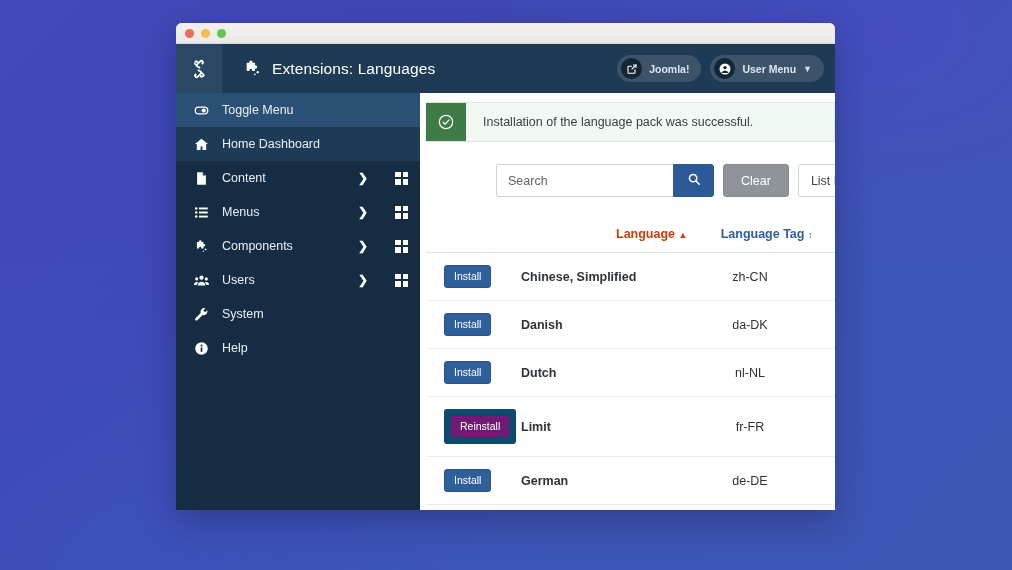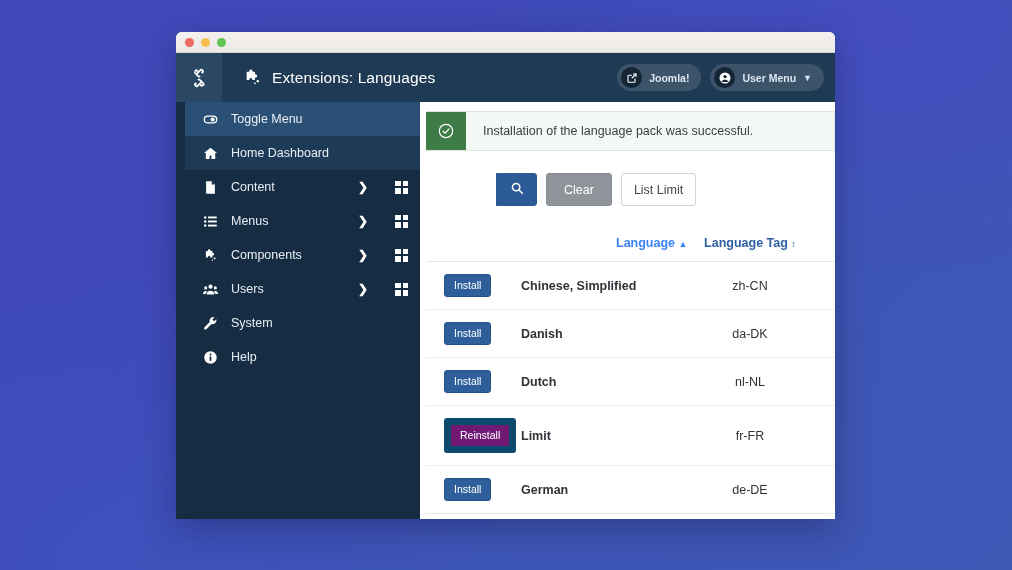--- a/index.html
+++ b/index.html
@@ -16,21 +16,21 @@
     position: absolute; inset: 0;
     background:
       radial-gradient(ellipse 600px 400px at 88% 6%, rgba(80,70,210,0.38), rgba(0,0,0,0) 60%),
       radial-gradient(ellipse 700px 500px at 10% 95%, rgba(60,90,200,0.30), rgba(0,0,0,0) 62%);
     pointer-events: none;
   }
 
   
   .window {
     position: absolute;
-    left: 176px; top: 32px;
+    left: 176px; top: 23px;
     width: 659px; height: 487px;
     background: #ffffff;
     border-radius: 6px 6px 0 0;
     overflow: hidden;
     box-shadow: 0 10px 34px rgba(20,20,60,0.35);
   }
   .titlebar {
     height: 21px;
     background: linear-gradient(#f3f0ee, #eceae8);
     border-bottom: 1px solid #d8d4d2;
@@ -82,21 +82,20 @@
   }
   .pill .circ svg { width: 12px; height: 12px; }
   .caret { font-size: 9px; color: #cfe0f0; }
 
   
   .sidebar {
     width: 244px; flex: 0 0 244px;
     background: #152c42;
     padding-top: 49px;
     color: #e8eef5;
-    padding-left: 9px;
   }
   .nav-item {
     height: 34px;
     display: flex; align-items: center;
     padding: 0 12px 0 15px;
     font-size: 12.5px;
     gap: 11px;
     position: relative;
   }
   .nav-item .ico {
@@ -176,22 +175,22 @@
   }
 
   
   .tbl { width: 520px; margin: 22px 0 0 6px; border-collapse: collapse; }
   .tbl th {
     font-size: 12.5px; font-weight: bold;
     padding: 8px 0 11px 0;
     border-bottom: 1px solid #e4e6e8;
     white-space: nowrap;
   }
-  .th-lang { color: #3b82f6; text-align: left; padding-left: 95px !important; margin-top: 42px; }
-  .th-tag { color: #2e5fa3; text-align: center; }
+  .th-lang { color: #c2410c; text-align: left; padding-left: 95px !important; margin-top: 42px; }
+  .th-tag { color: #2e5fa3; text-align: right; }
   .th-ver { color: #212529; text-align: center; padding-left: 36px !important; }
   .sort-asc { font-size: 9px; }
   .sort-both { font-size: 9px; }
 
   .tbl td {
     padding: 12px 0;
     border-bottom: 1px solid #ededee;
     vertical-align: middle;
     font-size: 12.5px; color: #2f3337;
   }
@@ -394,20 +393,21 @@
           <svg viewBox="0 0 24 24" aria-hidden="true">
             <circle cx="12" cy="12" r="10" fill="none" stroke="#ffffff" stroke-width="1.8"></circle>
             <path d="M7.4 12.2l3.1 3.1 6.1-6.4" fill="none" stroke="#ffffff" stroke-width="1.9" stroke-linecap="round" stroke-linejoin="round"></path>
           </svg>
         </div>
         <div class="msg">Installation of the language pack was successful.</div>
       </div>
 
       <div class="toolbar">
         <div class="search-group">
+          <input class="search-input" type="text" placeholder="Search" style="">
           <div class="search-btn">
             <span>
               <svg viewBox="0 0 24 24" fill="none" stroke="#ffffff" stroke-width="2.6" stroke-linecap="round" aria-hidden="true">
                 <circle cx="10.5" cy="10.5" r="6.3"></circle>
                   <path d="M15.3 15.3L21 21"></path>
               </svg>
             </span>
           </div>
         </div>
         <div class="btn-clear">Clear</div>

